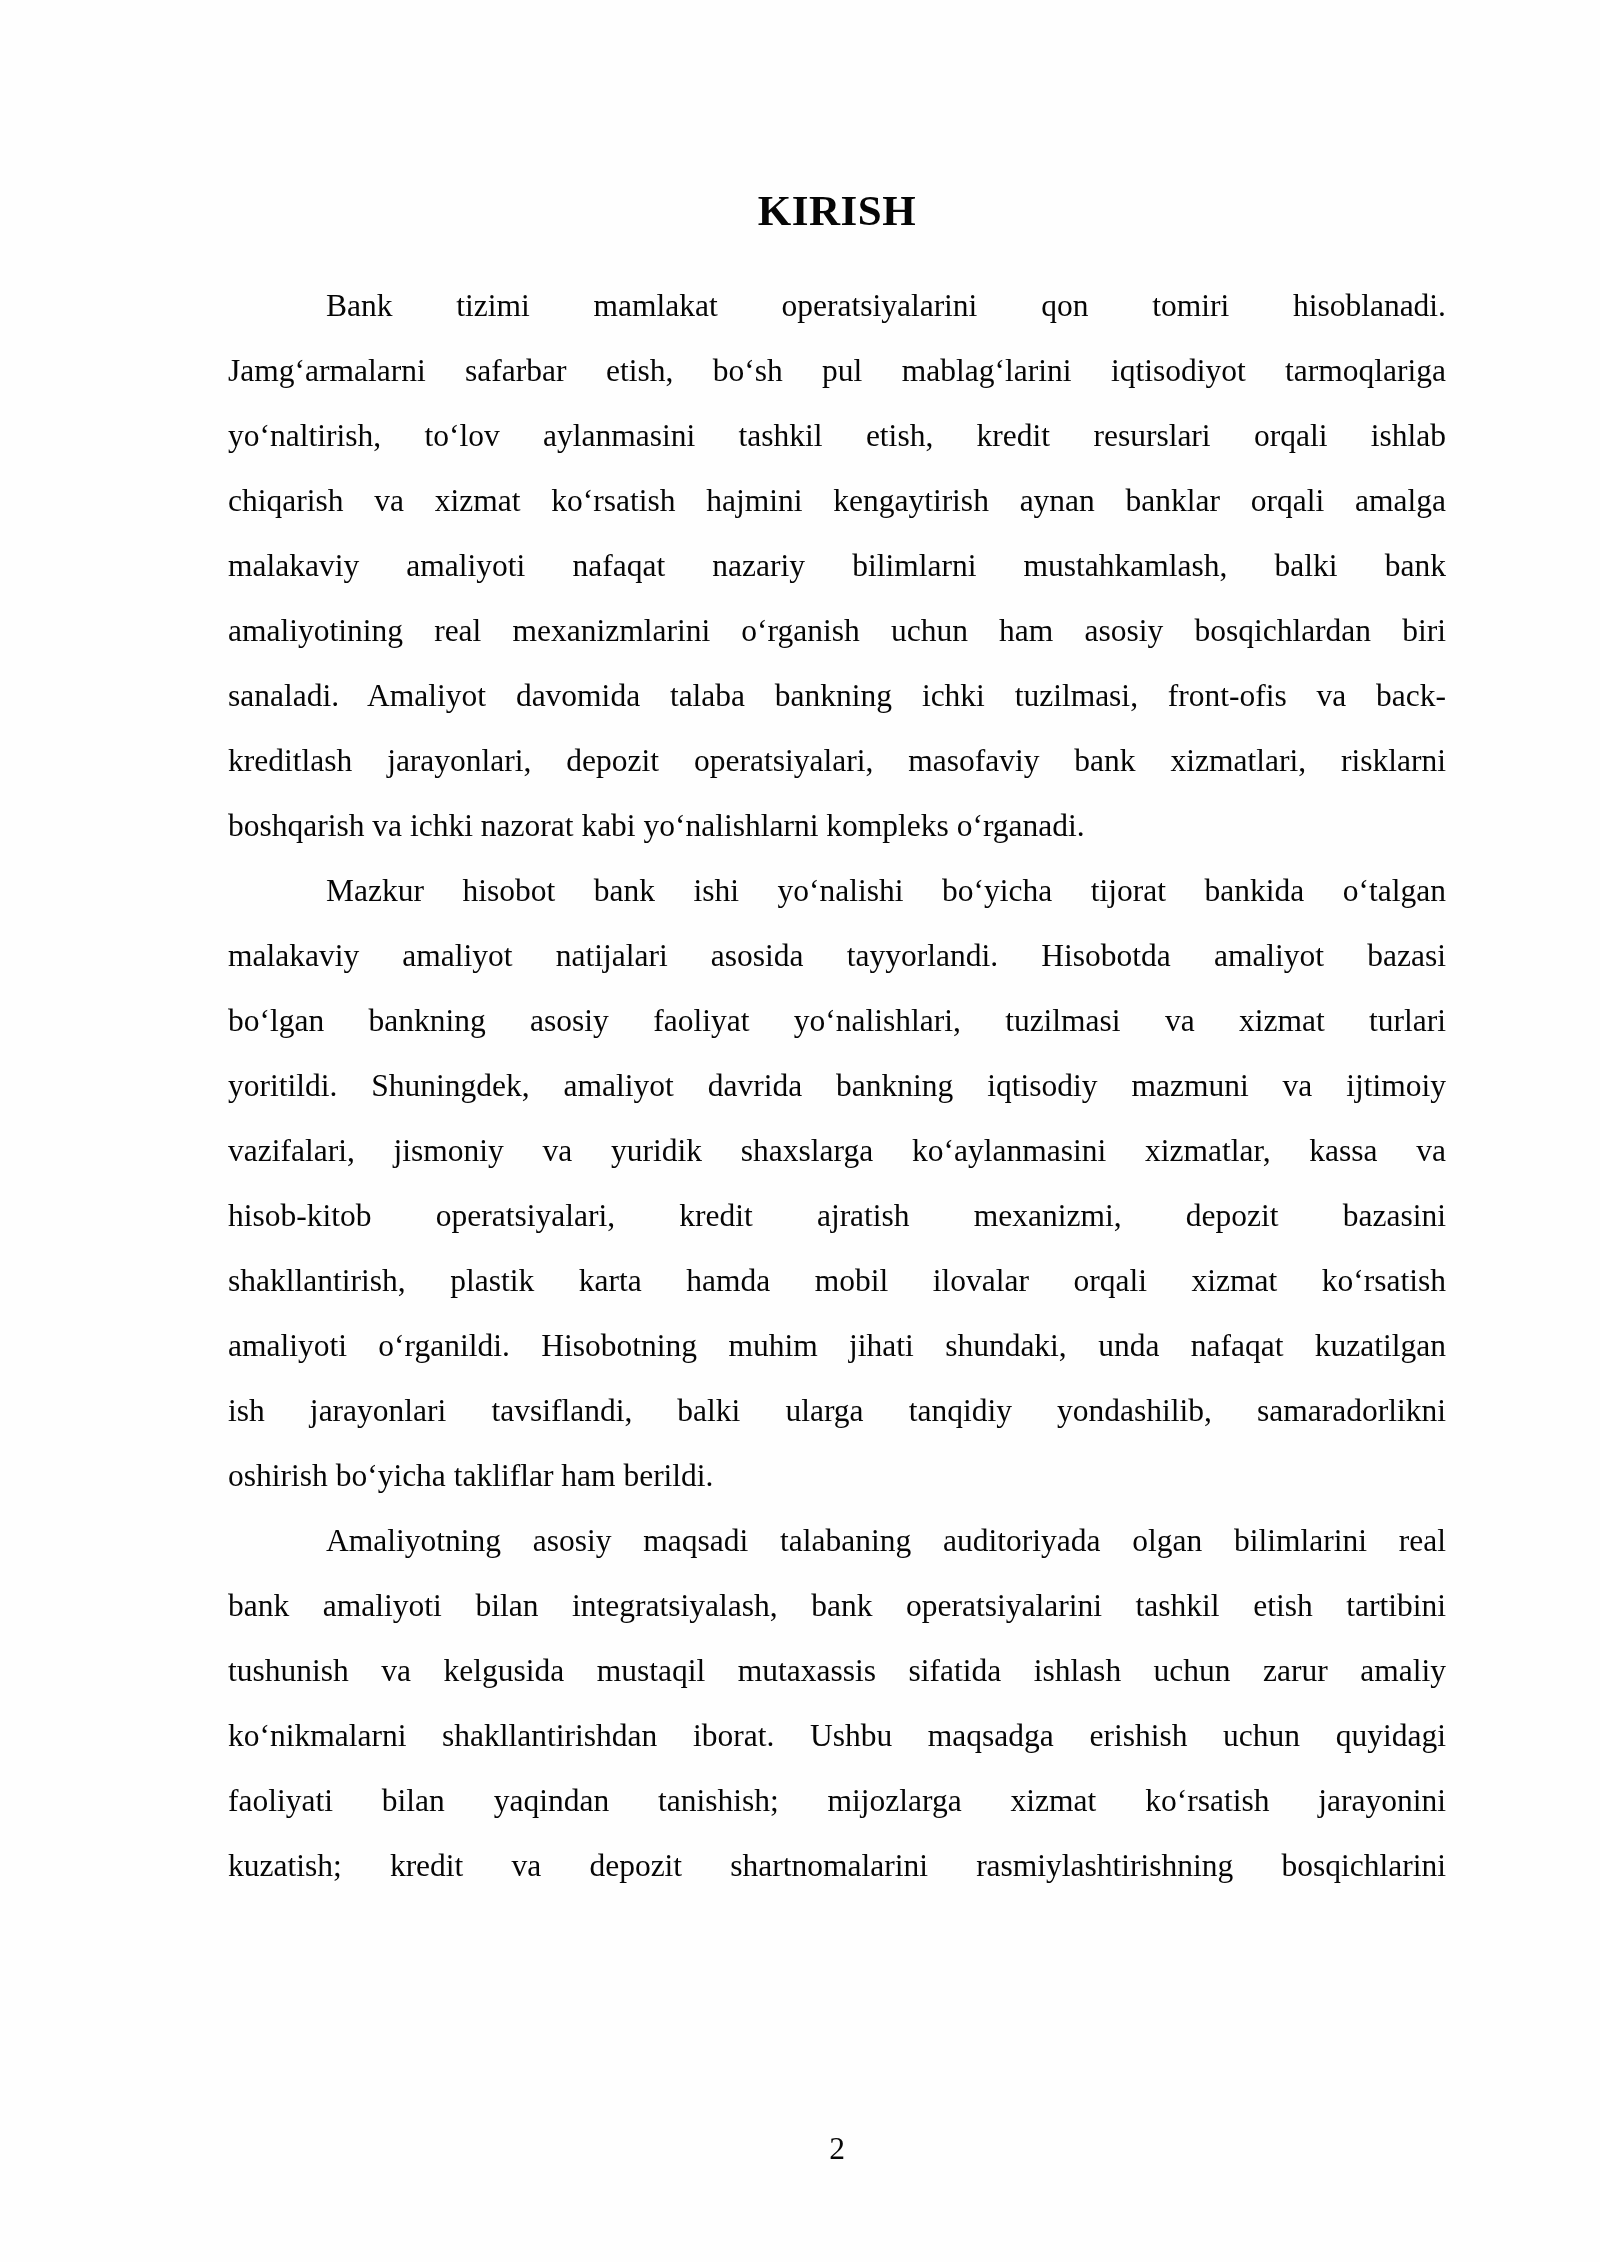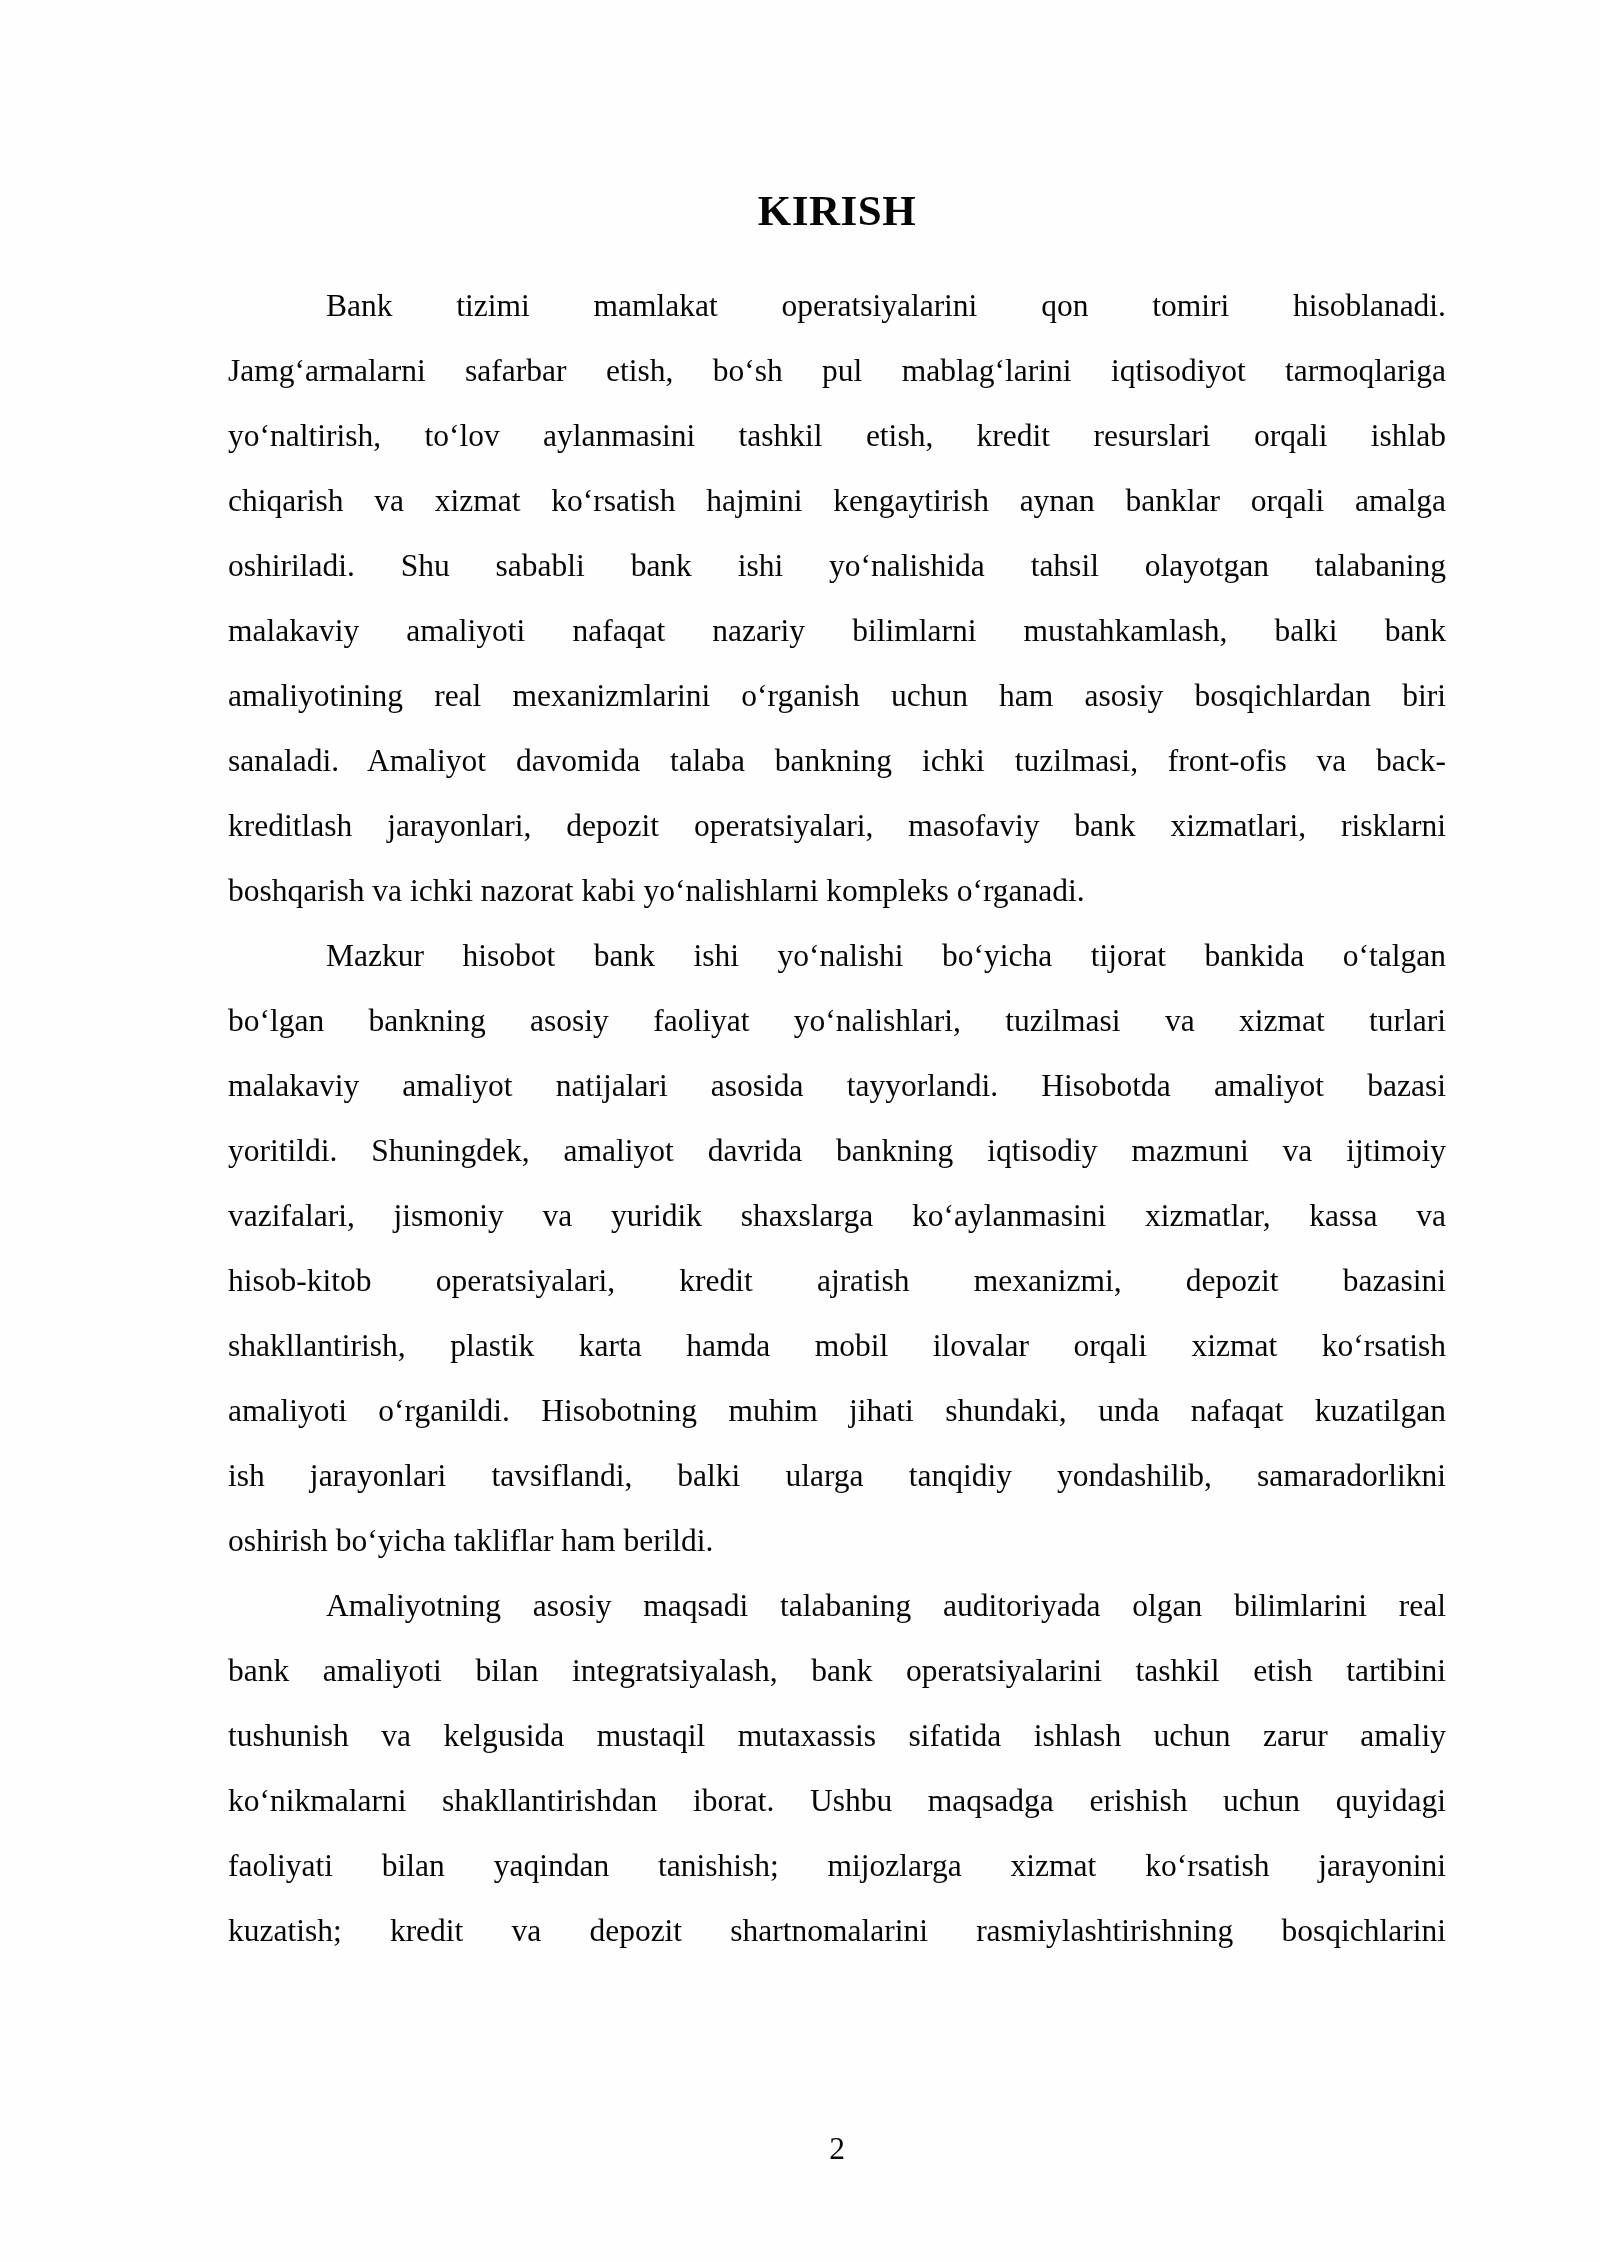--- a/index.html
+++ b/index.html
@@ -63,31 +63,30 @@
 
 <div class="sheet">
   <div class="doc-title">KIRISH</div>
 
   <main class="content">
       <div class="para">
         <div class="line first">Bank tizimi mamlakat operatsiyalarini qon tomiri hisoblanadi.</div>
         <div class="line">Jamg‘armalarni safarbar etish, bo‘sh pul mablag‘larini iqtisodiyot tarmoqlariga</div>
         <div class="line">yo‘naltirish, to‘lov aylanmasini tashkil etish, kredit resurslari orqali ishlab</div>
         <div class="line">chiqarish va xizmat ko‘rsatish hajmini kengaytirish aynan banklar orqali amalga</div>
-        <div class="line">oshiriladi. Shu sababli bank ishi yo‘nalishida tahsil olayotgan talabaning</div>
         <div class="line">malakaviy amaliyoti nafaqat nazariy bilimlarni mustahkamlash, balki bank</div>
         <div class="line">amaliyotining real mexanizmlarini o‘rganish uchun ham asosiy bosqichlardan biri</div>
         <div class="line">sanaladi. Amaliyot davomida talaba bankning ichki tuzilmasi, front-ofis va back-</div>
         <div class="line">kreditlash jarayonlari, depozit operatsiyalari, masofaviy bank xizmatlari, risklarni</div>
         <div class="line endpara">boshqarish va ichki nazorat kabi yo‘nalishlarni kompleks o‘rganadi.</div>
       </div>
       <div class="para">
         <div class="line first">Mazkur hisobot bank ishi yo‘nalishi bo‘yicha tijorat bankida o‘talgan</div>
+        <div class="line">malakaviy amaliyot natijalari asosida tayyorlandi. Hisobotda amaliyot bazasi</div>
         <div class="line">bo‘lgan bankning asosiy faoliyat yo‘nalishlari, tuzilmasi va xizmat turlari</div>
-        <div class="line">malakaviy amaliyot natijalari asosida tayyorlandi. Hisobotda amaliyot bazasi</div>
         <div class="line">yoritildi. Shuningdek, amaliyot davrida bankning iqtisodiy mazmuni va ijtimoiy</div>
         <div class="line">vazifalari, jismoniy va yuridik shaxslarga ko‘aylanmasini xizmatlar, kassa va</div>
         <div class="line">hisob-kitob operatsiyalari, kredit ajratish mexanizmi, depozit bazasini</div>
         <div class="line">shakllantirish, plastik karta hamda mobil ilovalar orqali xizmat ko‘rsatish</div>
         <div class="line">amaliyoti o‘rganildi. Hisobotning muhim jihati shundaki, unda nafaqat kuzatilgan</div>
         <div class="line">ish jarayonlari tavsiflandi, balki ularga tanqidiy yondashilib, samaradorlikni</div>
         <div class="line endpara">oshirish bo‘yicha takliflar ham berildi.</div>
       </div>
       <div class="para">
         <div class="line first">Amaliyotning asosiy maqsadi talabaning auditoriyada olgan bilimlarini real</div>

